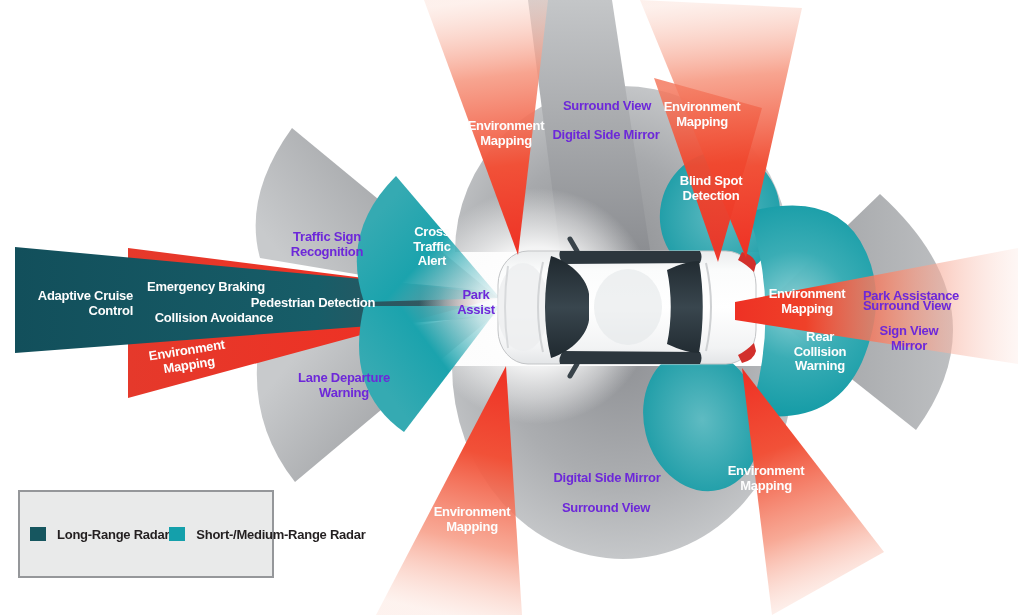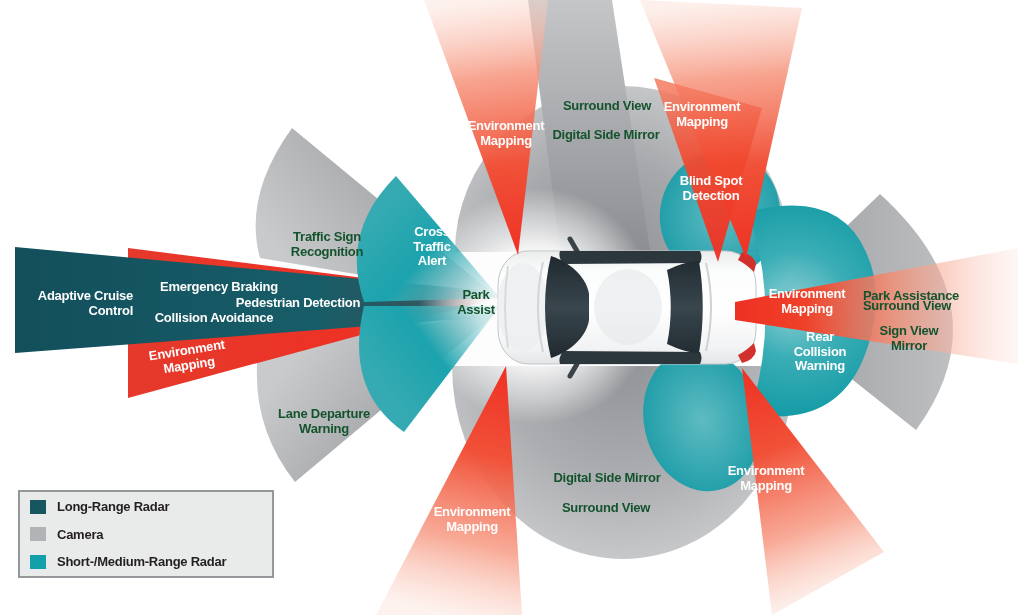--- a/index.html
+++ b/index.html
@@ -1,26 +1,26 @@
 <!DOCTYPE html>
 <html><head>
 <meta charset="utf-8">
 <style>
   html,body{margin:0;padding:0;background:#fff;}
   .stage{position:relative;width:1024px;height:615px;background:#ffffff;overflow:hidden;
          font-family:"Liberation Sans",sans-serif;}
   .stage svg{position:absolute;left:0;top:0;}
   .lbl{position:absolute;transform:translate(-50%,-50%);text-align:center;
-       font-size:13px;font-weight:700;line-height:1.12;letter-spacing:-0.25px;color:#14532d;}
+       font-size:13px;font-weight:700;line-height:1.12;letter-spacing:-0.25px;color:#6d28d9;}
   .lbl.white{color:#fdfdfd;}
   .lbl.nw{white-space:nowrap;}
   .lbl.rot{transform:translate(-50%,-50%) rotate(-9deg);}
   .legend{position:absolute;left:18px;top:490px;width:256px;height:88px;background:#e9eaea;
           border:2px solid #95979a;box-sizing:border-box;padding:7px 10px;display:flex;
-          flex-direction:column;justify-content:space-between;}
+          justify-content:space-between;}
   .lrow{display:flex;align-items:center;gap:11px;}
   .sw{width:16px;height:14px;flex:0 0 auto;}
   .ltxt{font-size:13px;font-weight:700;letter-spacing:-0.25px;color:#231f20;white-space:nowrap;}
 </style>
 </head>
 <body>
 
 <div class="stage">
 
   <svg width="1024" height="615" viewBox="0 0 1024 615">
@@ -177,26 +177,26 @@
 
     <path d="M 518 255 L 424 0 L 548 0 Z" fill="url(#g_cone_tl)"></path>
     <path d="M 746 258 L 640 0 L 802 8 Z" fill="url(#g_cone_tr)"></path>
     <path d="M 506 366 L 376 615 L 522 615 Z" fill="url(#g_cone_bl)"></path>
     <path d="M 742 368 L 772 615 L 884 552 Z" fill="url(#g_cone_br)"></path>
     <path d="M 735 302 L 1018 248 L 1018 364 L 735 320 Z" fill="url(#g_wedge_r)"></path>
     <path d="M 718 262 L 654 78 L 762 108 Z" fill="url(#g_blind)" opacity="0.96"></path>
   </svg>
 
   <div class="lbl white" style="left:83px;top:304px;width:100px;text-align:right;">Adaptive Cruise Control</div>
-  <div class="lbl white nw" style="left:219px;top:287px;">Emergency Braking</div>
-  <div class="lbl white nw" style="left:278px;top:303px;padding-left:40px;">Pedestrian Detection</div>
+  <div class="lbl white nw" style="left:206px;top:287px;">Emergency Braking</div>
+  <div class="lbl white nw" style="left:293px;top:303px;padding-left:40px;">Pedestrian Detection</div>
   <div class="lbl white nw" style="left:214px;top:318px;">Collision Avoidance</div>
   <div class="lbl white rot" style="left:188px;top:358px;width:104px;">Environment Mapping</div>
   <div class="lbl" style="left:327px;top:217px;width:96px;margin-top:28px;">Traffic Sign Recognition</div>
-  <div class="lbl" style="left:324px;top:386px;width:120px;margin-top:36px;">Lane Departure Warning</div>
+  <div class="lbl" style="left:344px;top:386px;width:120px;">Lane Departure Warning</div>
   <div class="lbl white" style="left:432px;top:247px;width:58px;">Cross Traffic Alert</div>
   <div class="lbl" style="left:476px;top:303px;width:52px;">Park Assist</div>
 
   <div class="lbl nw" style="left:607px;top:106px;">Surround View</div>
   <div class="lbl nw" style="left:606px;top:135px;">Digital Side Mirror</div>
   <div class="lbl white" style="left:506px;top:134px;width:100px;">Environment Mapping</div>
   <div class="lbl white" style="left:702px;top:115px;width:100px;">Environment Mapping</div>
   <div class="lbl white" style="left:711px;top:189px;width:66px;">Blind Spot Detection</div>
 
   <div class="lbl nw" style="left:911px;top:296px;">Park Assistance</div>
@@ -209,22 +209,18 @@
   <div class="lbl nw" style="left:606px;top:508px;">Surround View</div>
   <div class="lbl white" style="left:472px;top:520px;width:100px;">Environment Mapping</div>
   <div class="lbl white" style="left:766px;top:479px;width:100px;">Environment Mapping</div>
 
   <div class="legend">
     <div class="lrow">
       <span class="sw" style="background: rgb(22, 86, 95);"></span>
       <span class="ltxt">Long-Range Radar</span>
     </div>
     <div class="lrow">
-      <span class="sw" style="background: rgb(177, 179, 182);"></span>
-      <span class="ltxt">Camera</span>
-    </div>
-    <div class="lrow">
       <span class="sw" style="background: rgb(20, 160, 171);"></span>
       <span class="ltxt">Short-/Medium-Range Radar</span>
     </div>
   </div>
 
 </div>
 
 </body></html>

